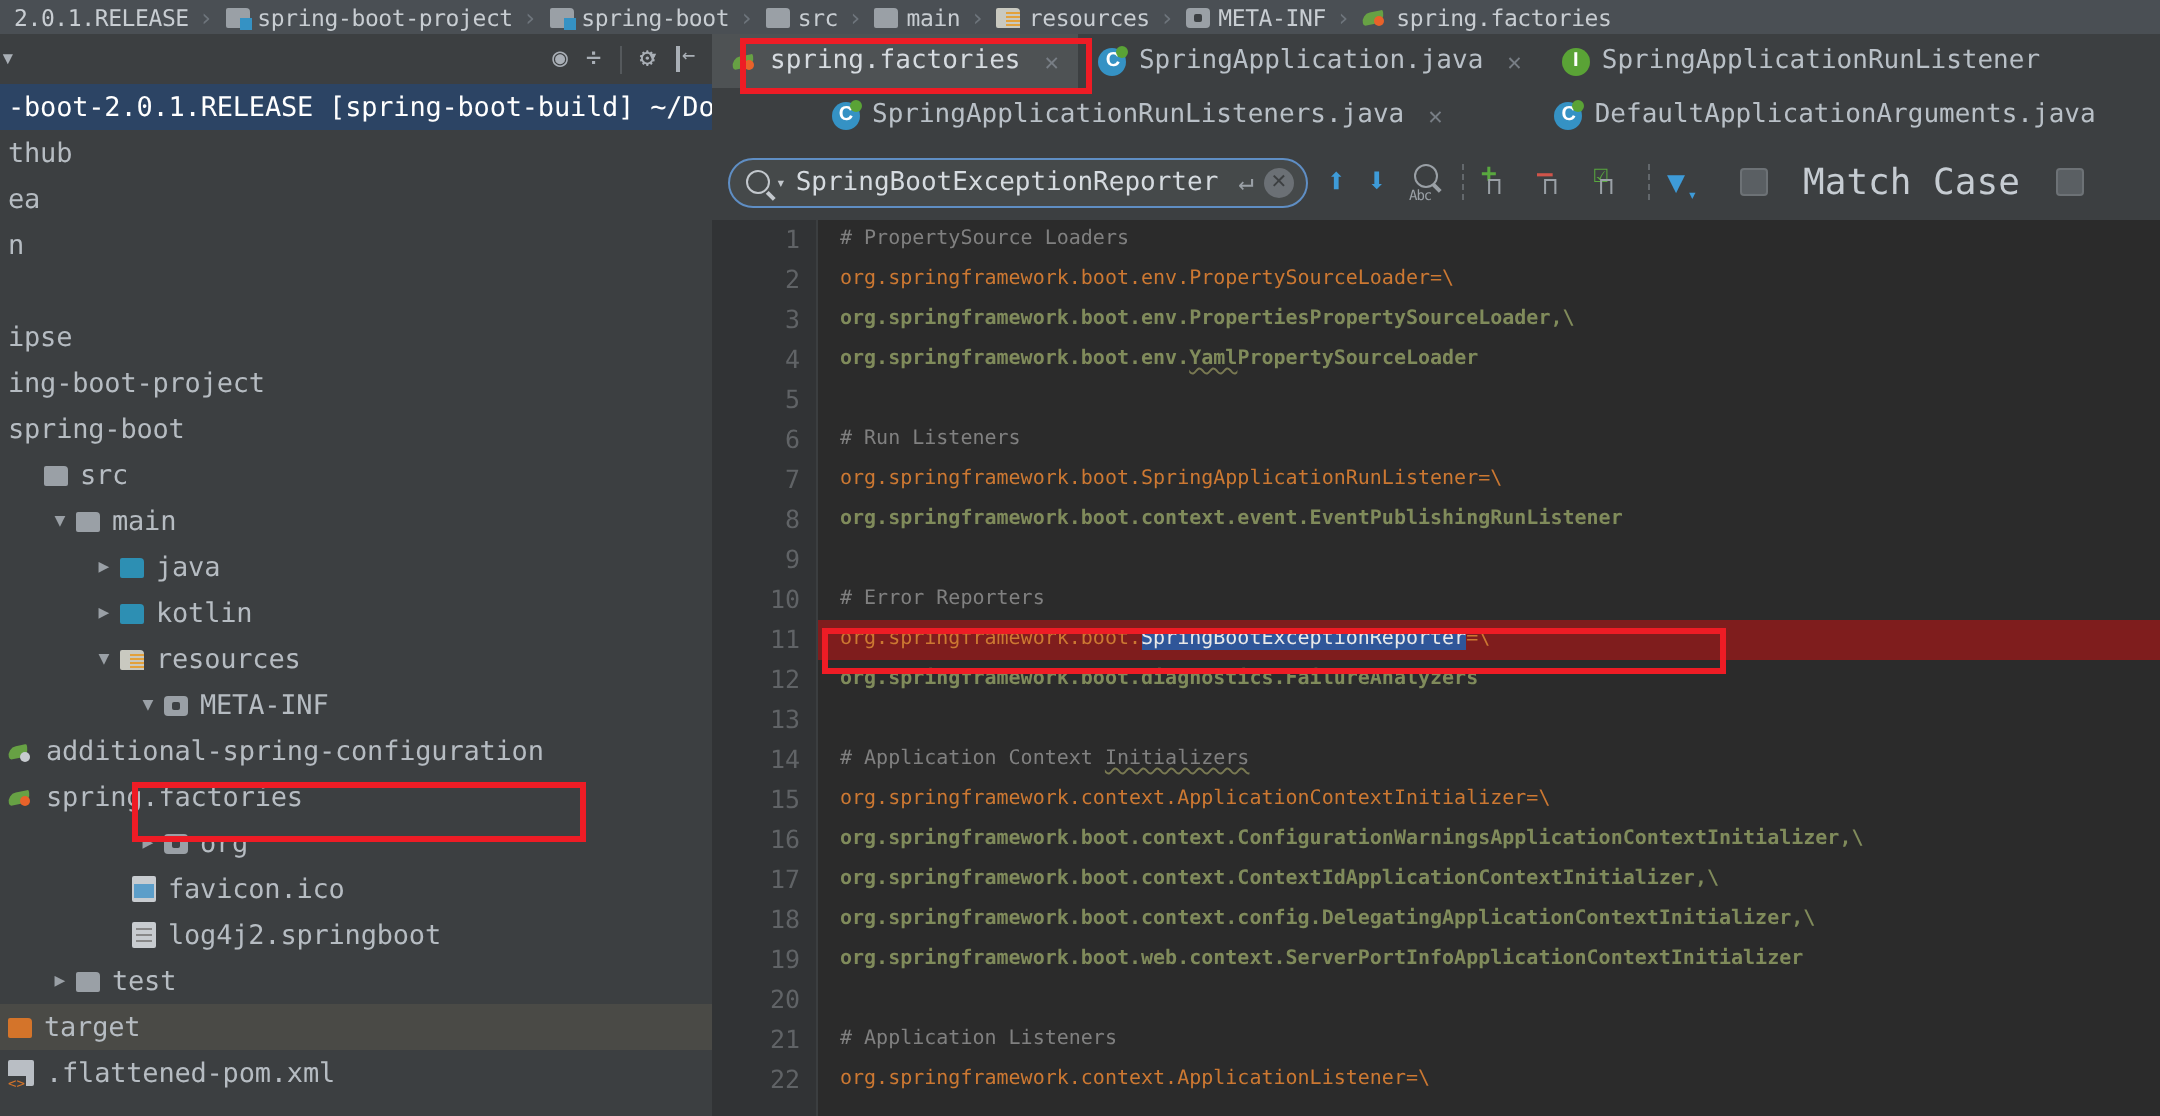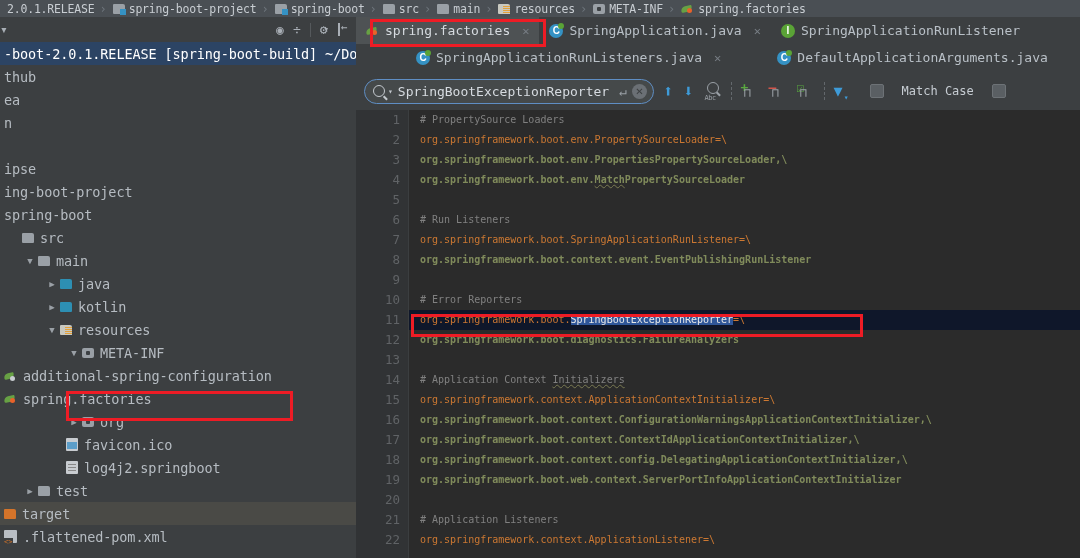--- a/index.html
+++ b/index.html
@@ -122,34 +122,34 @@
   }
   .tb-group { display: flex; align-items: center; gap: 10px; padding: 0 9px; }
   .vsep { width: 1px; height: 18px; border-left: 1px dashed #63686c; }
   .arrow-up, .arrow-down { color: #3e9bd8; font-size: 17px; line-height: 1; }
   .occ-ic { position: relative; width: 18px; height: 18px; color: #9aa0a6; font-size: 11px; }
   .occ-ic .badge { position: absolute; left: 0; top: -1px; font-size: 13px; font-weight: bold; line-height: 1; }
   .occ-ic .cols { position: absolute; left: 3px; bottom: 0px; font-size: 12px; color:#9aa0a6; }
   .filter-ic { color: #3e9bd8; font-size: 15px; position: relative; }
   .filter-ic::after { content:'▾'; position:absolute; right:-6px; bottom:-2px; font-size:8px; color:#3e9bd8; }
   .chk-box { width: 14px; height: 14px; background: #5a5f63; border: 1px solid #6d7276; border-radius: 2px; }
-  .chk-label { font-size: 12px; color: #c6ccd2; margin-left: 8px; white-space: nowrap; }
+  .chk-label { font-size: 18px; color: #c6ccd2; margin-left: 8px; white-space: nowrap; }
   .abc-ic { position: relative; width: 18px; height: 18px; }
   .abc-ic .ring { position:absolute; left:3px; top:0; width:12px; height:12px; border:1.6px solid #9aa0a6; border-radius:50%; }
   .abc-ic .ring::after{ content:''; position:absolute; right:-3px; bottom:-2px; width:5px; height:1.6px; background:#9aa0a6; transform:rotate(45deg);}
   .abc-ic .txt { position:absolute; left:1px; bottom:-2px; font-size:7px; color:#9aa0a6; letter-spacing:-0.5px;}
 
   
   .code-wrap { position: absolute; left: 0; top: 93px; width: 724px; height: 448px; background: #2b2b2b; overflow: hidden; }
   .gutter { position: absolute; left: 0; top: 0; width: 52px; height: 448px; background: #313335; }
   .gutter-line { height: 20px; line-height: 20px; text-align: right; padding-right: 8px; font-size: 12.5px; color: #606366; }
   .gutter-sep { position: absolute; left: 52px; top: 0; width: 1px; height: 448px; background: #3b3e40; }
   .code-lines { position: absolute; left: 53px; top: 0; width: 671px; height: 448px; }
   .code-line { height: 20px; line-height: 20px; font-size: 10px; white-space: nowrap; padding-left: 11px; }
-  .code-line.current { background: #0f172a; }
+  .code-line.current { background: #7f1d1d; }
   .c-comment { color: #808080; }
   .c-key { color: #cc7832; }
   .c-val { color: #808b5b; font-weight: bold; }
   .c-sel { background: #2f5699; color: #e8e8e8; }
   .c-wavy { text-decoration: underline; text-decoration-style: wavy; text-decoration-color: #7a7a52; }
 
   
   .redbox { position: absolute; border: 3px solid #ee1c25; pointer-events: none; }
 </style>
 </head>
@@ -399,21 +399,21 @@
           <div class="gutter-line">19</div>
           <div class="gutter-line">20</div>
           <div class="gutter-line">21</div>
           <div class="gutter-line">22</div>
         </div>
       <div class="gutter-sep"></div>
       <div class="code-lines" id="codelines">
           <div class="code-line"><span class="c-comment"># PropertySource Loaders</span></div>
           <div class="code-line"><span class="c-key">org.springframework.boot.env.PropertySourceLoader=\</span></div>
           <div class="code-line"><span class="c-val">org.springframework.boot.env.PropertiesPropertySourceLoader,\</span></div>
-          <div class="code-line"><span class="c-val">org.springframework.boot.env.<span class="c-wavy">Match</span>PropertySourceLoader</span></div>
+          <div class="code-line"><span class="c-val">org.springframework.boot.env.<span class="c-wavy">Yaml</span>PropertySourceLoader</span></div>
           <div class="code-line">&nbsp;</div>
           <div class="code-line"><span class="c-comment"># Run Listeners</span></div>
           <div class="code-line"><span class="c-key">org.springframework.boot.SpringApplicationRunListener=\</span></div>
           <div class="code-line"><span class="c-val">org.springframework.boot.context.event.EventPublishingRunListener</span></div>
           <div class="code-line">&nbsp;</div>
           <div class="code-line"><span class="c-comment"># Error Reporters</span></div>
           <div class="code-line current"><span class="c-key">org.springframework.boot.</span><span class="c-key c-sel">SpringBootExceptionReporter</span><span class="c-key">=\</span></div>
           <div class="code-line"><span class="c-val">org.springframework.boot.diagnostics.FailureAnalyzers</span></div>
           <div class="code-line">&nbsp;</div>
           <div class="code-line"><span class="c-comment"># Application Context <span class="c-wavy">Initializers</span></span></div>

